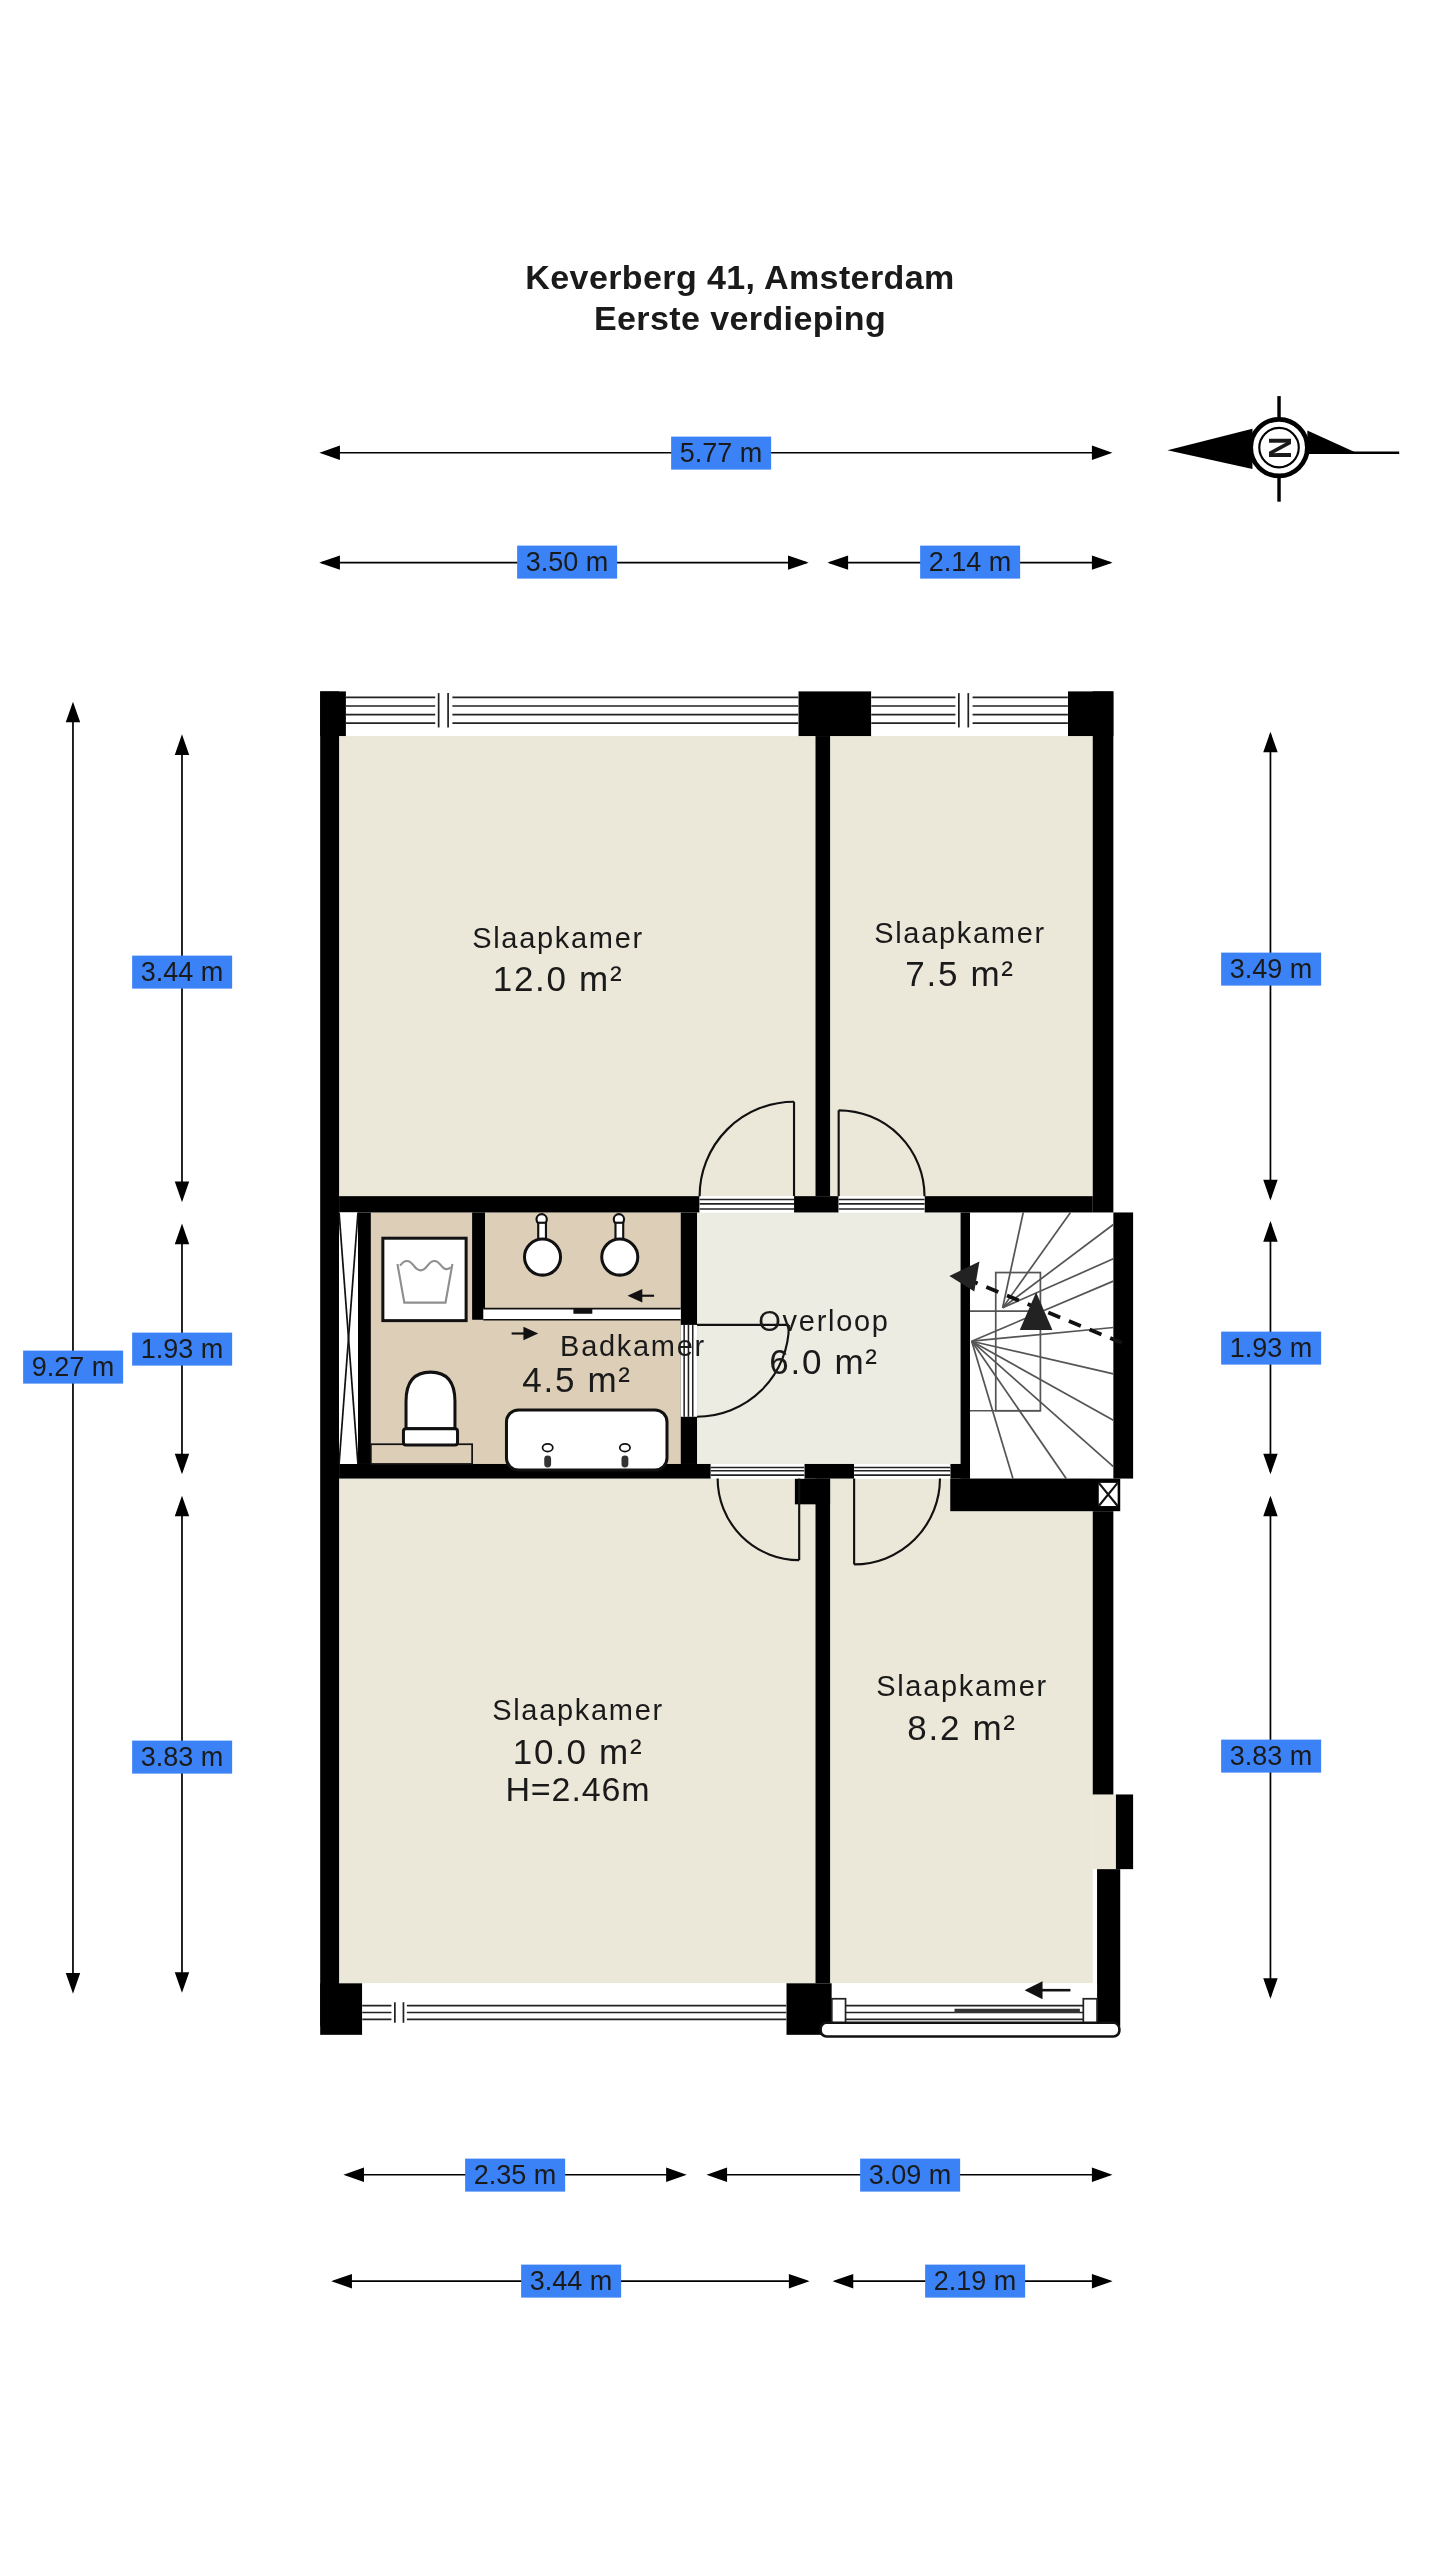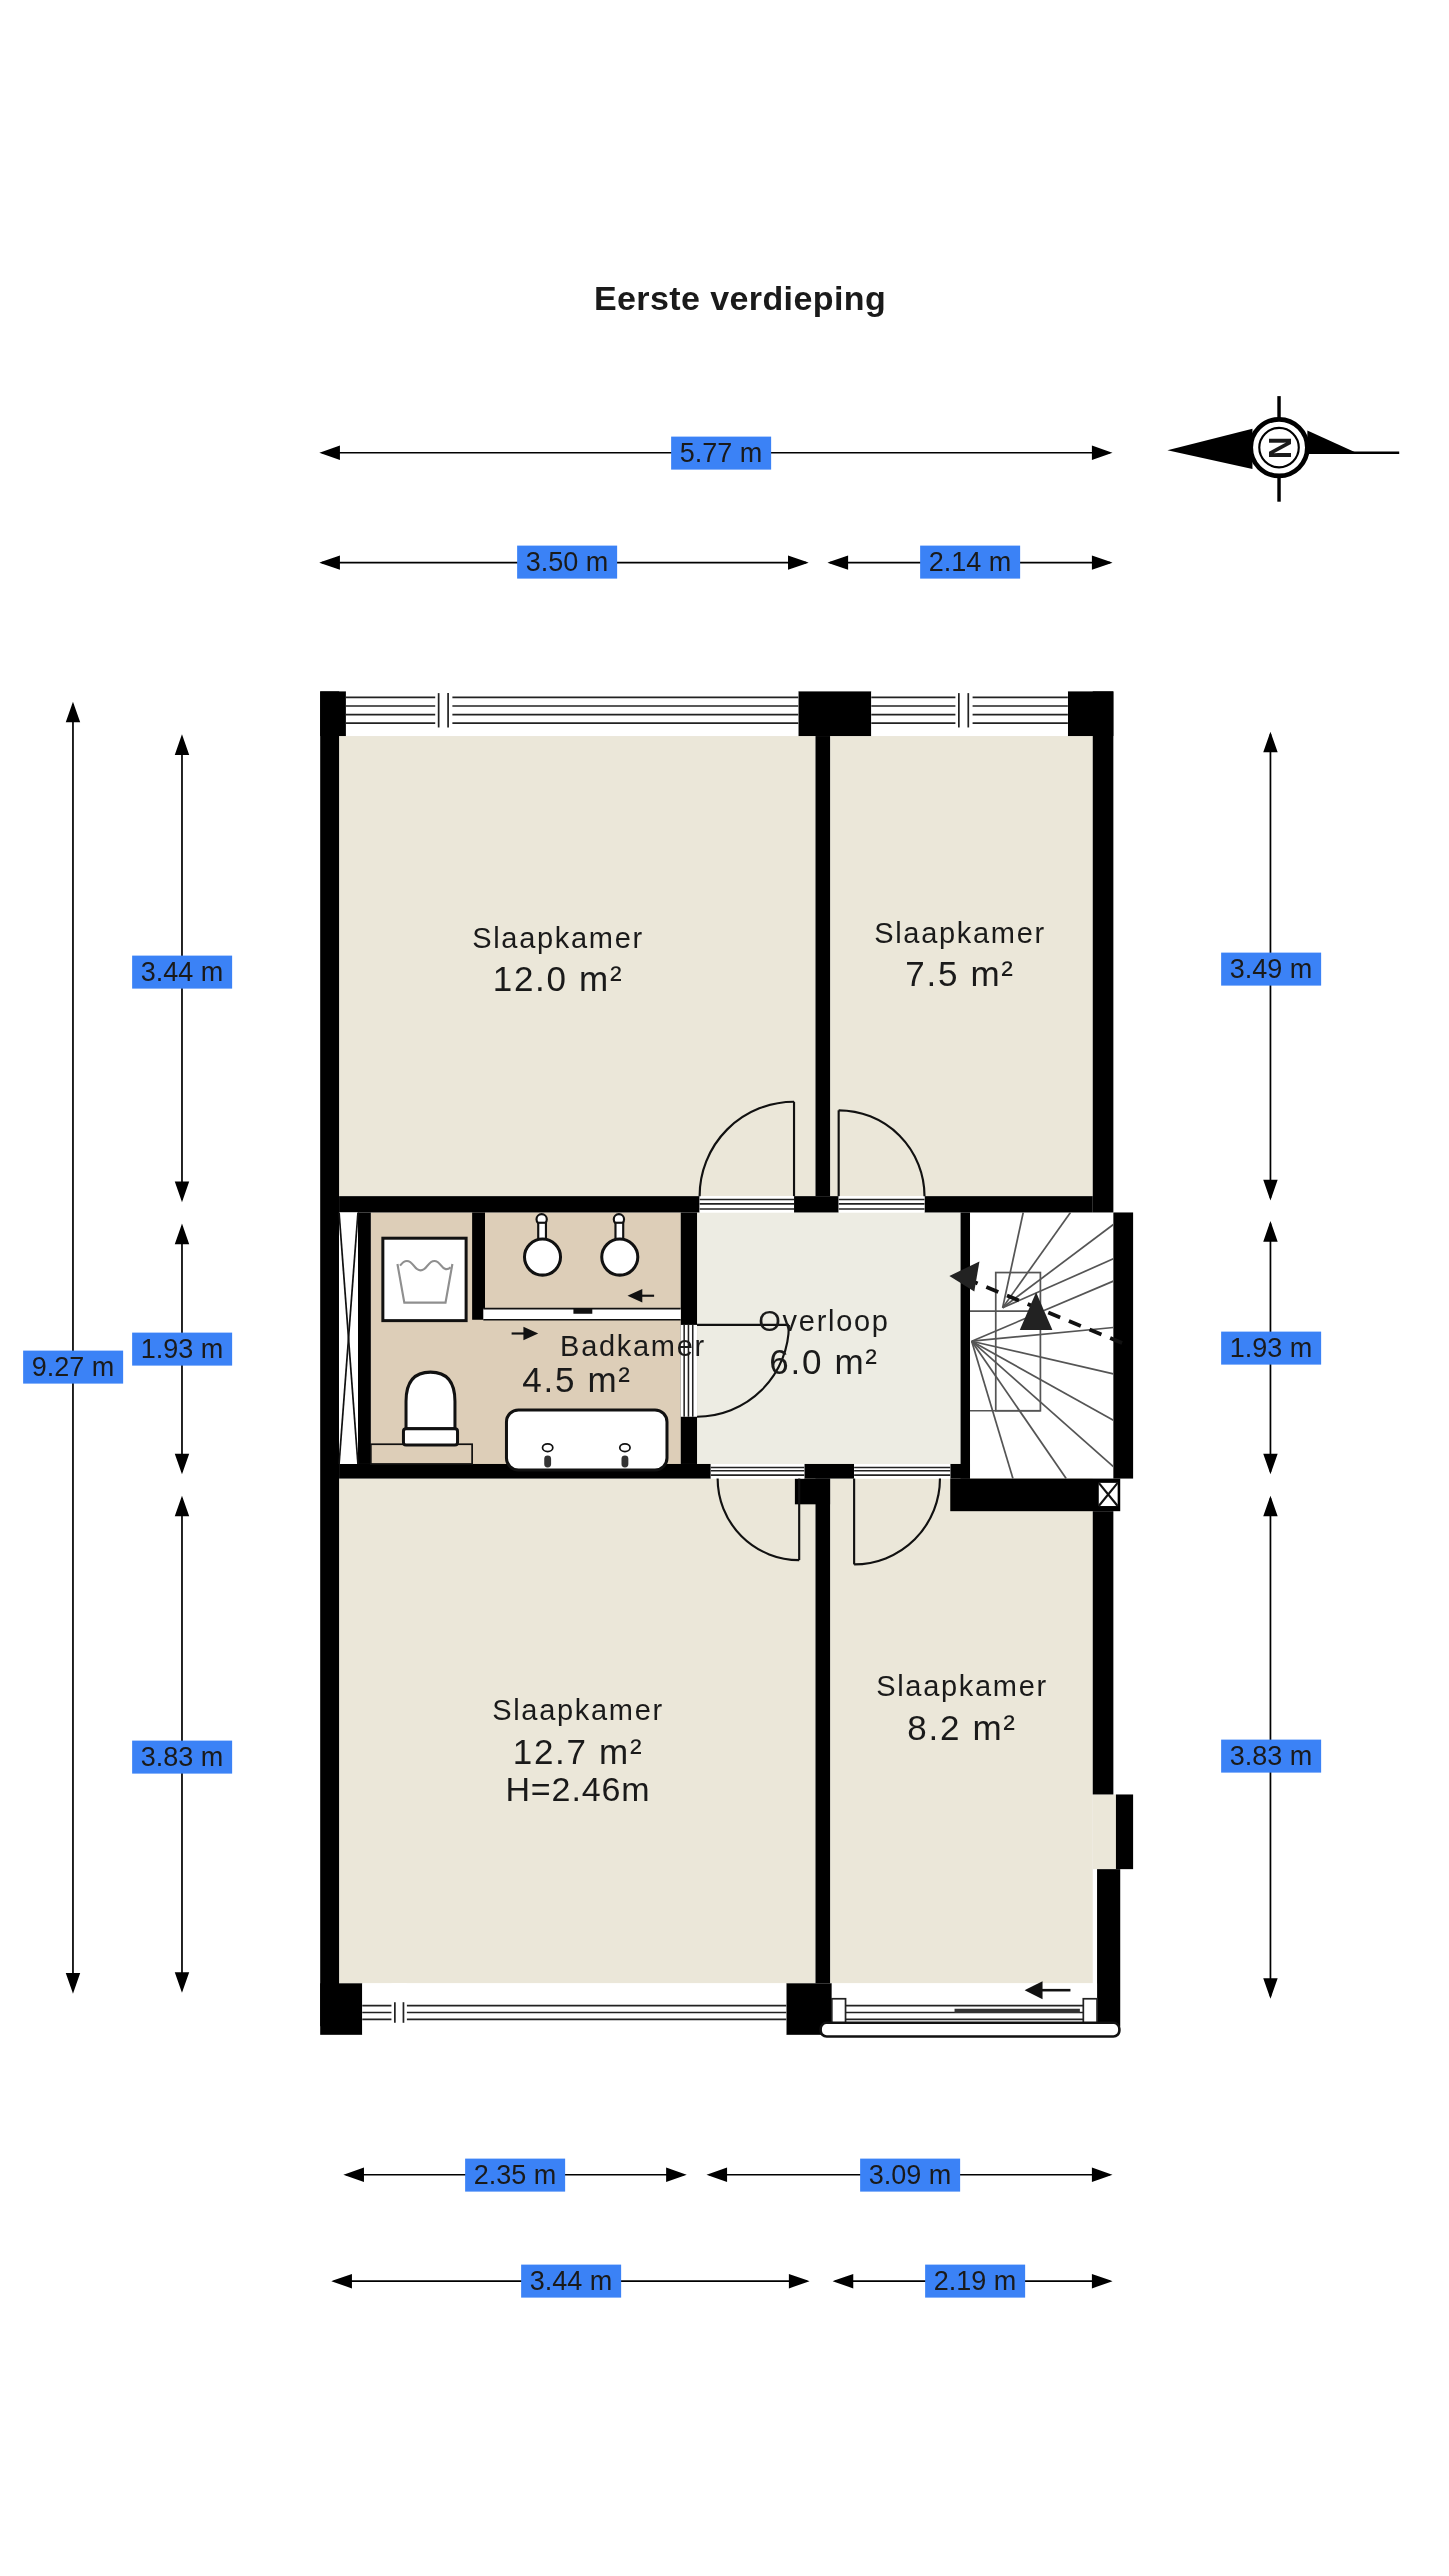--- a/index.html
+++ b/index.html
@@ -280,39 +280,40 @@
       <line x1="1480" y1="1425" x2="1480" y2="1714"></line>
       <polygon points="1480,1425 1473,1445 1487,1445"></polygon>
         <polygon points="1480,1714 1473,1694 1487,1694"></polygon>
       <line x1="1480" y1="1745" x2="1480" y2="2325"></line>
       <polygon points="1480,1745 1473,1765 1487,1765"></polygon>
         <polygon points="1480,2325 1473,2305 1487,2305"></polygon>
     </g>
   </svg>
 
   <div class="lbl title" style="left:740px;top:298px;">
+    <div>Keverberg 41, Amsterdam</div>
     <div>Eerste verdieping</div>
   </div>
 
   <div class="lbl compass-letter" style="left:1279px;top:448px;">N</div>
 
   <div class="lbl room-name" style="left:558px;top:938px;">Slaapkamer</div>
   <div class="lbl room-area" style="left:558px;top:979px;">12.0 m²</div>
 
   <div class="lbl room-name" style="left:960px;top:933px;">Slaapkamer</div>
   <div class="lbl room-area" style="left:960px;top:974px;text-align:right;">7.5 m²</div>
 
   <div class="lbl room-name" style="left:609px;top:1346px;margin-left:24px;">Badkamer</div>
   <div class="lbl room-area" style="left:577px;top:1380px;">4.5 m²</div>
 
   <div class="lbl room-name" style="left:824px;top:1321px;">Overloop</div>
   <div class="lbl room-area" style="left:824px;top:1362px;">6.0 m²</div>
 
   <div class="lbl room-name" style="left:578px;top:1710px;">Slaapkamer</div>
-  <div class="lbl room-area" style="left:578px;top:1752px;">12.7 m²</div>
+  <div class="lbl room-area" style="left:578px;top:1752px;">10.0 m²</div>
   <div class="lbl room-h" style="left:578px;top:1789px;">H=2.46m</div>
 
   <div class="lbl room-name" style="left:962px;top:1686px;">Slaapkamer</div>
   <div class="lbl room-area" style="left:962px;top:1728px;">8.2 m²</div>
 
   <div class="lbl dim" style="left:721px;top:453px;">5.77 m</div>
   <div class="lbl dim" style="left:567px;top:562px;">3.50 m</div>
   <div class="lbl dim" style="left:970px;top:562px;">2.14 m</div>
 
   <div class="lbl dim" style="left:515px;top:2175px;">2.35 m</div>

